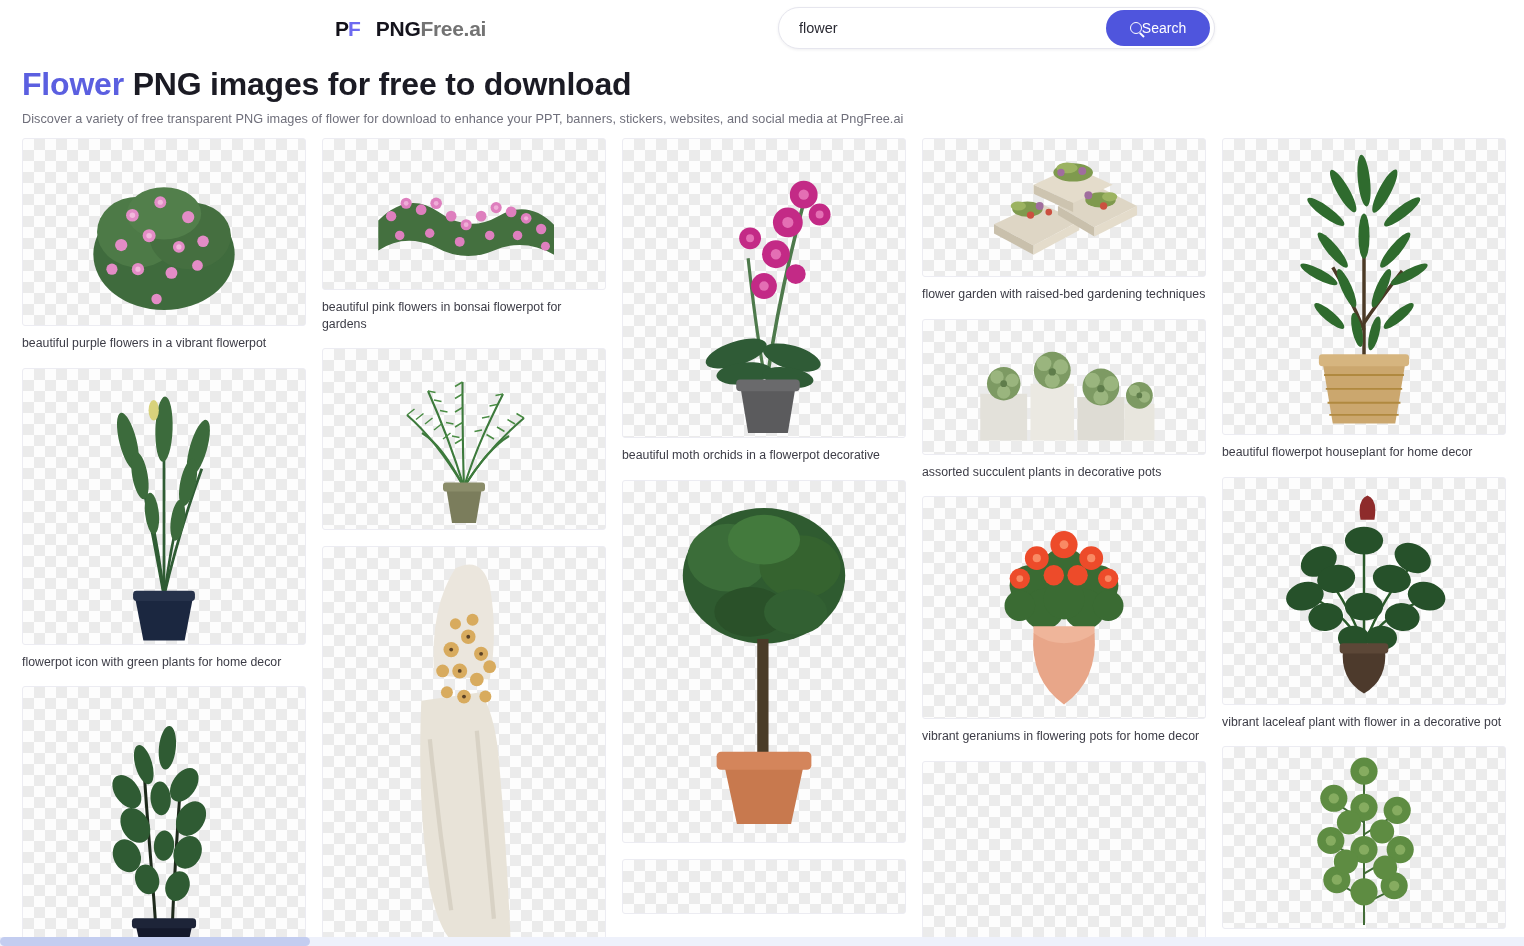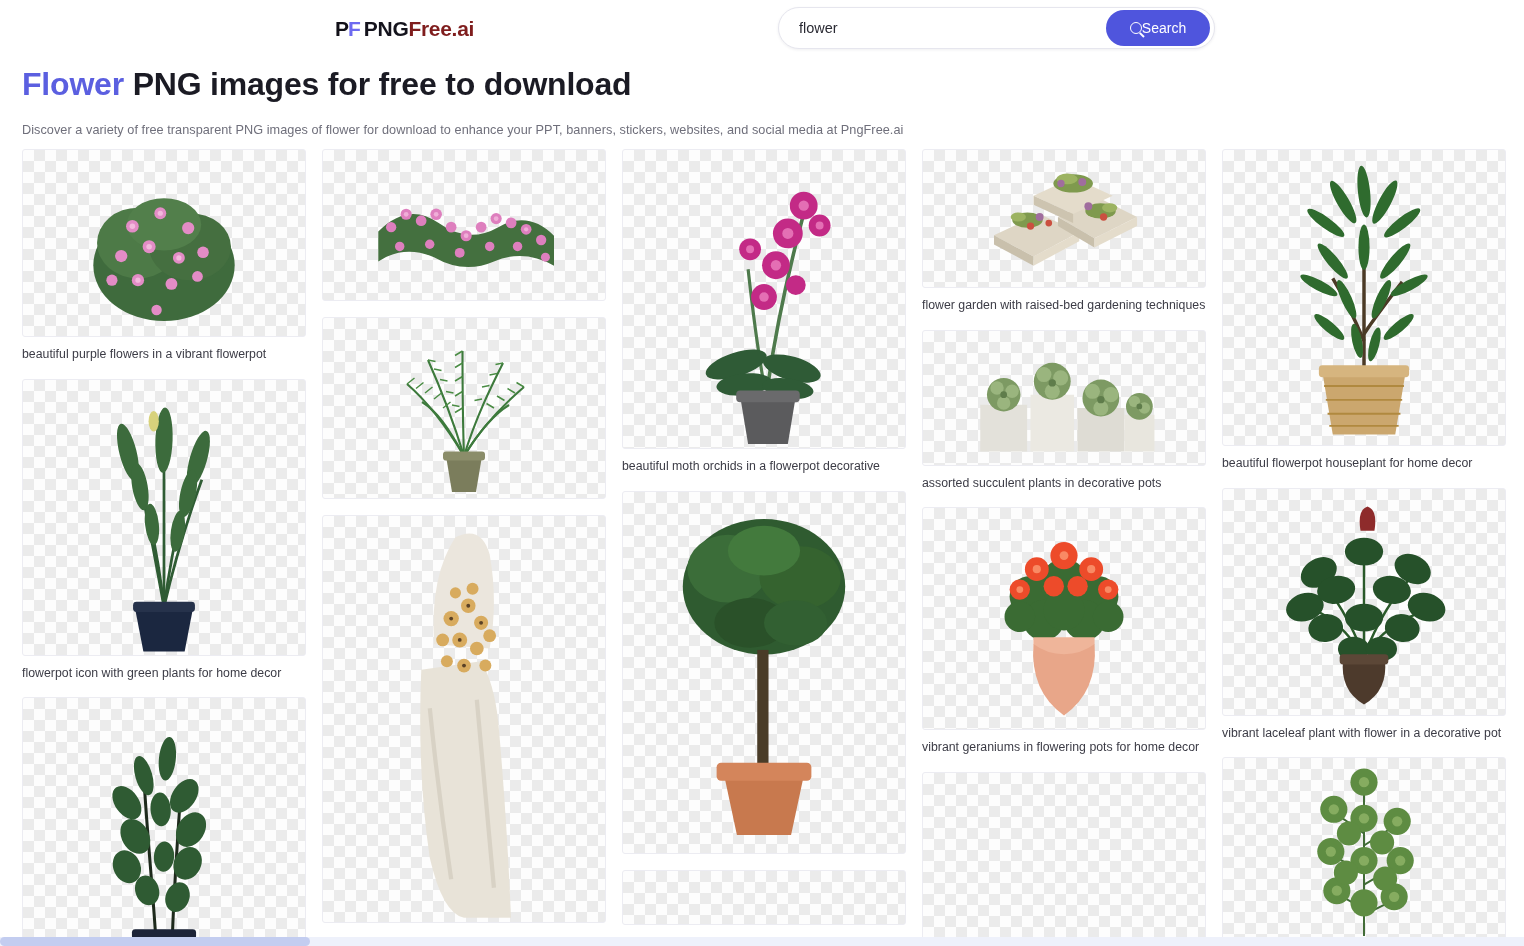--- a/index.html
+++ b/index.html
@@ -21,36 +21,36 @@
     position: relative;
   }
   .header-inner {
     display: flex;
     align-items: center;
     gap: 0;
     margin-left: 335px;
     width: 880px;
   }
   .logo {
-    display: flex; align-items: center; gap: 4px;
+    display: flex; align-items: center; gap: 16px;
     cursor: pointer;
     white-space: nowrap;
   }
   .logo-mark {
     font-size: 21px; font-weight: bold; letter-spacing: -1px;
     line-height: 1;
   }
   .logo-mark .p { color: #111018; }
   .logo-mark .f { color: #6d6af0; }
   .logo-text {
     font-size: 21px; font-weight: bold; letter-spacing: -0.3px;
     line-height: 1;
   }
   .logo-text .png { color: #14131c; }
-  .logo-text .free { color: #7f1d1d; text-align: right; }
+  .logo-text .free { color: #737373; text-align: right; }
 
   .nav { display: flex; align-items: center; margin-left: 26px; }
   .nav-item {
     font-size: 14.5px;
     color: #3b3b45;
     padding: 6px 14px;
     cursor: pointer;
     white-space: nowrap;
     display: flex; align-items: center; gap: 6px;
   }
@@ -112,21 +112,21 @@
     font-size: 32px;
     font-weight: bold;
     margin: 6px 0 0 0;
     color: #1b1b24;
     letter-spacing: -0.2px;
   }
   h1.page-title .kw { color: #5b5fe0; }
   .subtitle {
     font-size: 12.7px;
     color: #6f6f7b;
-    margin-top: 20px;
+    margin-top: 9px;
     letter-spacing: 0.05px;
   }
 
   
   .grid {
     padding: 12px 18px 0 22px;
     column-count: 5;
     column-gap: 16px;
     height: 836px;
     overflow: hidden;
@@ -331,20 +331,21 @@
     <g fill="#f0aed8">
       <circle cx="23" cy="30" r="1.1"></circle>
               <circle cx="37" cy="30" r="1.1"></circle>
               <circle cx="51" cy="40" r="1.1"></circle>
       <circle cx="65" cy="32" r="1.1"></circle>
               <circle cx="79" cy="37" r="1"></circle>
     </g>
   </svg>
         </div>
       </div>
+      <div class="caption">beautiful pink flowers in bonsai flowerpot for gardens</div>
     </div>
     <div class="card">
       <div class="thumb" style="height: 182px;">
         <div class="art">
           <svg viewBox="0 0 100 120" preserveAspectRatio="xMidYMax meet">
     <g stroke="#3d7a3c" stroke-width="1.4" fill="none">
       <path d="M50 92 C38 72 26 56 12 44"></path>
               <path d="M50 92 C42 66 34 46 26 28"></path>
       <path d="M50 92 C49 64 49 42 49 22"></path>
               <path d="M50 92 C58 66 68 46 76 30"></path>

